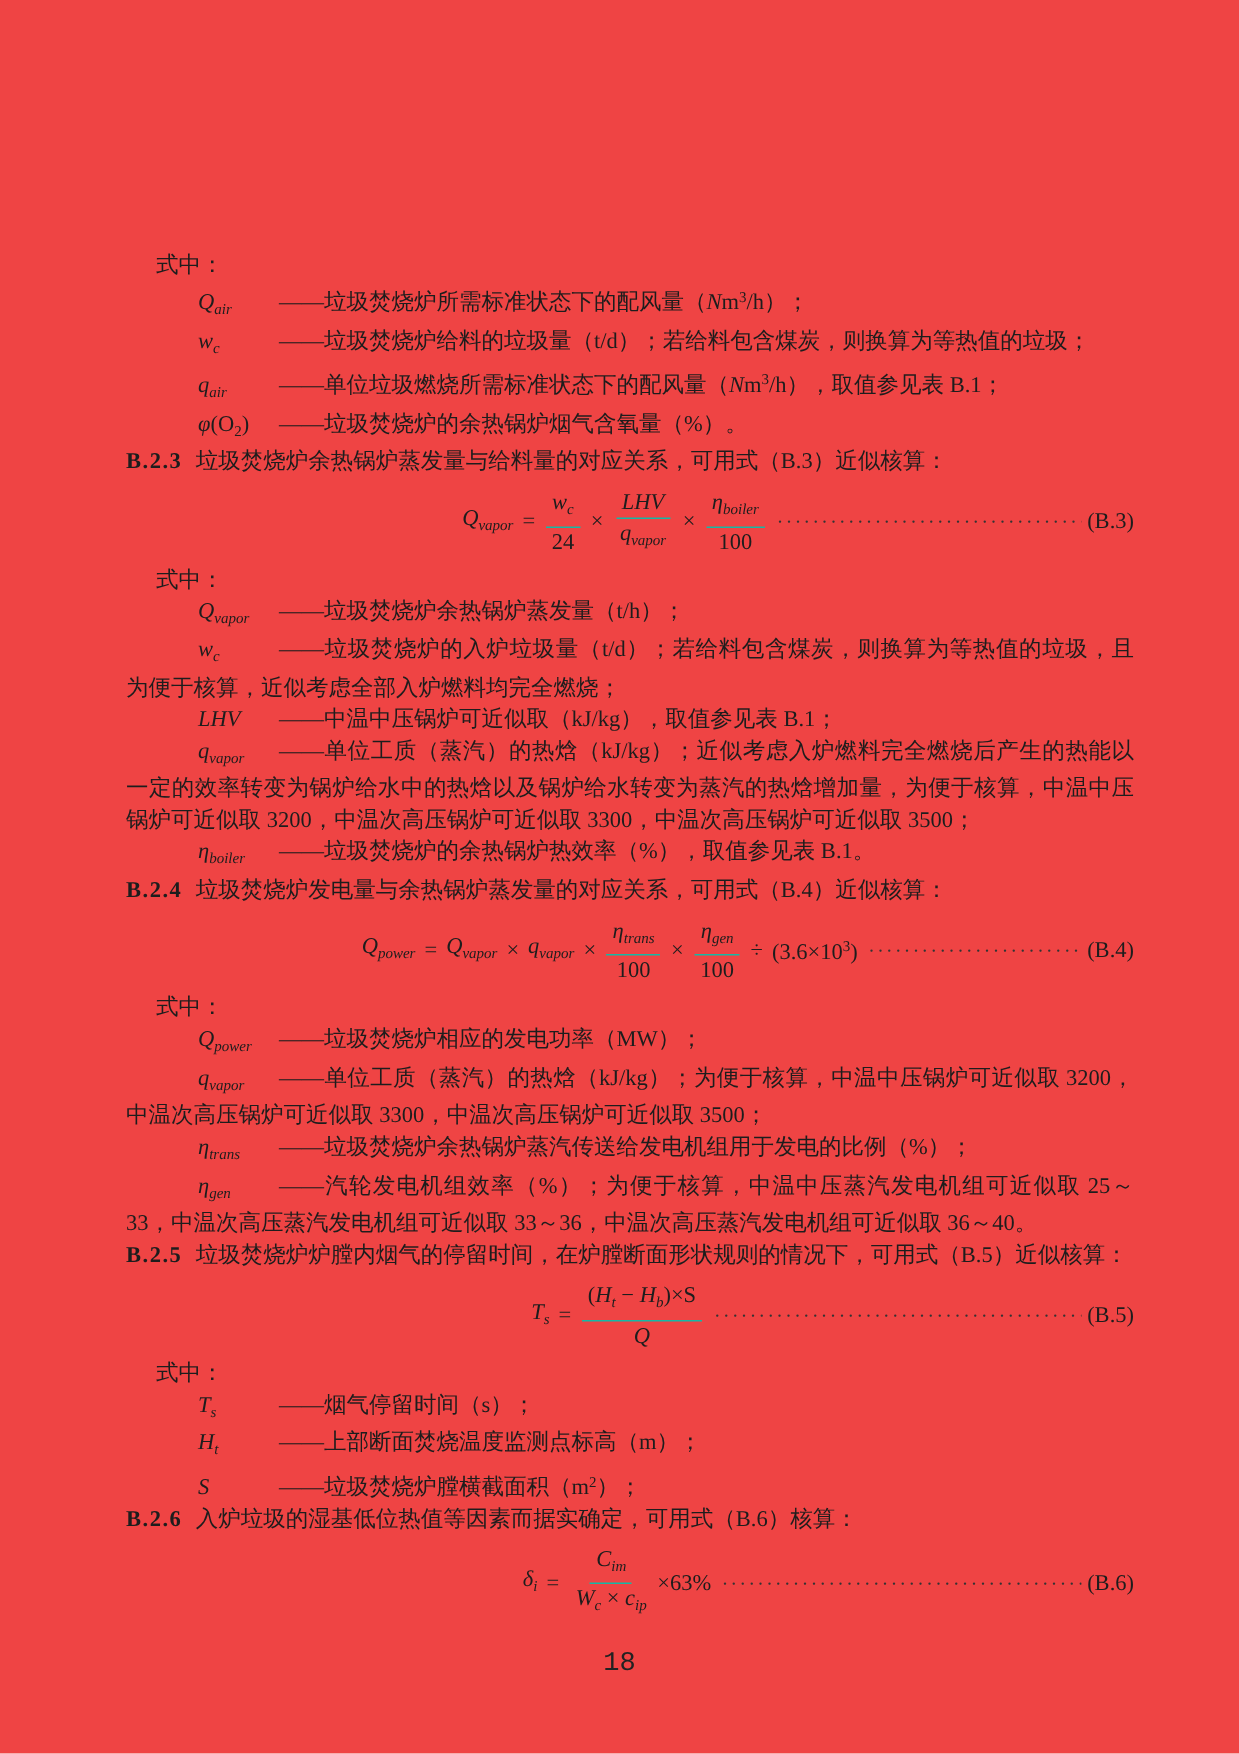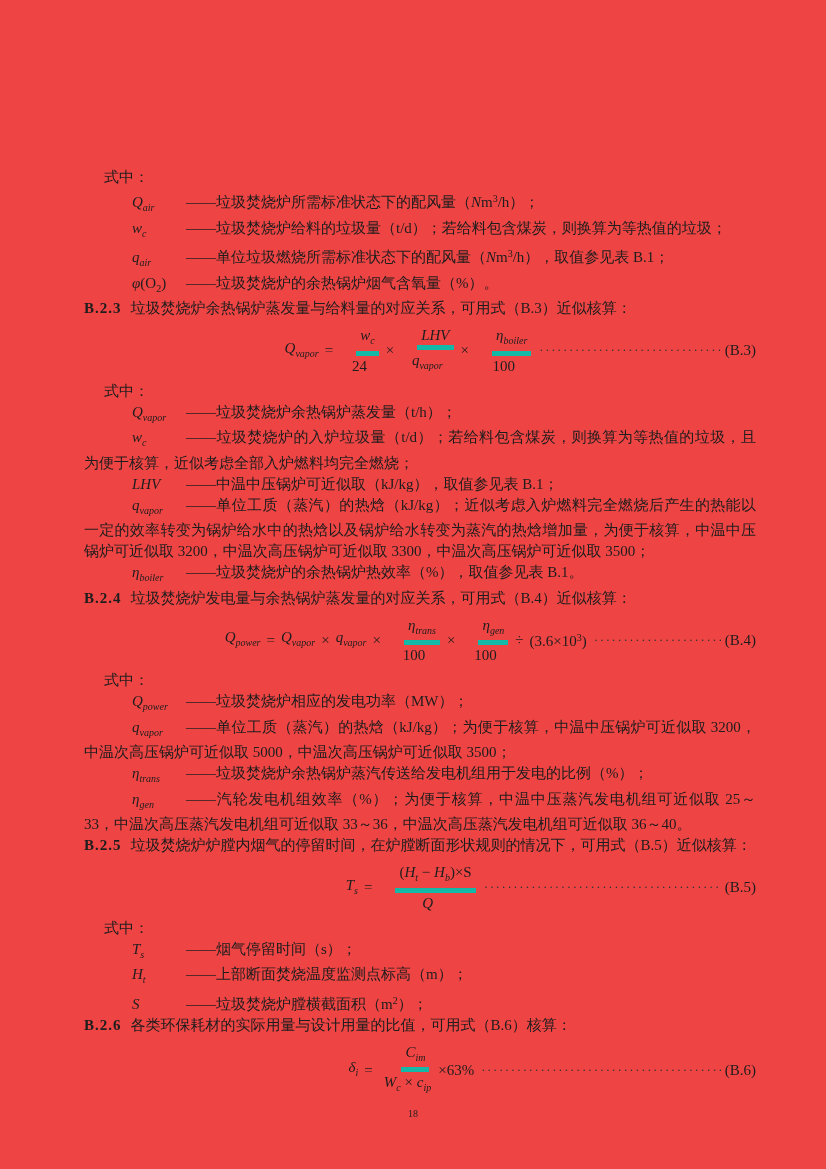--- a/index.html
+++ b/index.html
@@ -28,34 +28,34 @@
     line-height:18px;
   }
   .fsp { flex:1.1; }
   .fexpr { display:flex; align-items:center; white-space:nowrap; }
   .fvar { margin:0 1px; }
   .op { margin:0 5px; }
   .frac {
     display:inline-flex; flex-direction:column; align-items:center;
     vertical-align:middle; margin:0 2px; text-align:center;
   }
-  .frac .fn { border-bottom:5px solid #14b8a6; padding:0 4px 1px 4px;margin-left:16px; }
+  .frac .fn { border-bottom:1px solid #14b8a6; padding:0 4px 1px 4px; }
   .frac .fd { padding:1px 4px 0 4px; }
   .dots {
     flex:1; overflow:hidden; white-space:nowrap;
     letter-spacing:1.6px; color:#333; margin:0 4px 0 6px;
     font-size:13px;
   }
   .flabel { white-space:nowrap; }
   .it { font-style:italic; }
   .sub { font-size:10px; vertical-align:-3.5px; letter-spacing:0; }
   .sup { font-size:10px; vertical-align:5px; letter-spacing:0; }
   .pagenum {
     position:absolute; left:0; bottom:50px; width:100%;
-    text-align:center; font-size:10px; color:#222;
+    text-align:center; font-size:18px; color:#222;font-family:Liberation Mono, monospace;
   }
 </style>
 </head>
 <body>
 
 <div class="page">
   <div class="content" id="doc-content">
       <p class="shizhong">式中：</p>
       <p class="def"><span class="term"><span class="it ">Q</span><span class="it sub ">air</span></span><span>——垃圾焚烧炉所需标准状态下的配风量（<span class="it ">N</span>m<span class="sup ">3</span>/h）；</span></p>
       <p class="def"><span class="term"><span class="it ">w</span><span class="it sub ">c</span></span><span>——垃圾焚烧炉给料的垃圾量（t/d）；若给料包含煤炭，则换算为等热值的垃圾；</span></p>
@@ -111,42 +111,42 @@
             <span class="fd">100</span>
           </span>
           <span class="op">÷</span>
           <span class="fvar">(3.6×10<span class="sup ">3</span>)</span>
         </span>
         <span class="dots">············································································································································</span>
         <span class="flabel">(B.4)</span>
       </div>
       <p class="shizhong">式中：</p>
       <p class="def"><span class="term"><span class="it ">Q</span><span class="it sub ">power</span></span><span>——垃圾焚烧炉相应的发电功率（MW）；</span></p>
-      <p class="def"><span class="term"><span class="it ">q</span><span class="it sub ">vapor</span></span><span>——单位工质（蒸汽）的热焓（kJ/kg）；为便于核算，中温中压锅炉可近似取 3200，中温次高压锅炉可近似取 5000，中温次高压锅炉可近似取 3500；</span></p>
+      <p class="def"><span class="term"><span class="it ">q</span><span class="it sub ">vapor</span></span><span>——单位工质（蒸汽）的热焓（kJ/kg）；为便于核算，中温中压锅炉可近似取 3200，中温次高压锅炉可近似取 3300，中温次高压锅炉可近似取 3500；</span></p>
       <p class="def"><span class="term"><span class="it ">η</span><span class="it sub ">trans</span></span><span>——垃圾焚烧炉余热锅炉蒸汽传送给发电机组用于发电的比例（%）；</span></p>
       <p class="def"><span class="term"><span class="it ">η</span><span class="it sub ">gen</span></span><span>——汽轮发电机组效率（%）；为便于核算，中温中压蒸汽发电机组可近似取 25～33，中温次高压蒸汽发电机组可近似取 33～36，中温次高压蒸汽发电机组可近似取 36～40。</span></p>
       <p class="heading"><span class="hnum">B.2.5</span><span>垃圾焚烧炉炉膛内烟气的停留时间，在炉膛断面形状规则的情况下，可用式（B.5）近似核算：</span></p>
       <div class="formula-row">
         <span class="fsp"></span>
         <span class="fexpr">
           <span class="fvar"><span class="it ">T</span><span class="it sub ">s</span></span>
           <span class="op">=</span>
           <span class="frac">
             <span class="fn">(<span class="it ">H</span><span class="it sub ">t</span> − <span class="it ">H</span><span class="it sub ">b</span>)×S</span>
             <span class="fd"><span class="it ">Q</span></span>
           </span>
         </span>
         <span class="dots">············································································································································</span>
         <span class="flabel">(B.5)</span>
       </div>
       <p class="shizhong">式中：</p>
       <p class="def"><span class="term"><span class="it ">T</span><span class="it sub ">s</span></span><span>——烟气停留时间（s）；</span></p>
       <p class="def"><span class="term"><span class="it ">H</span><span class="it sub ">t</span></span><span>——上部断面焚烧温度监测点标高（m）；</span></p>
       <p class="def"><span class="term"><span class="it ">S</span></span><span>——垃圾焚烧炉膛横截面积（m<span class="sup ">2</span>）；</span></p>
-      <p class="heading"><span class="hnum">B.2.6</span><span>各类环保耗材的实际用量与设计用量的比值，可用式（B.6）核算：</span></p>
+      <p class="heading"><span class="hnum">B.2.6</span><span>入炉垃圾的湿基低位热值等因素而据实确定，可用式（B.6）核算：</span></p>
       <div class="formula-row">
         <span class="fsp"></span>
         <span class="fexpr">
           <span class="fvar"><span class="it ">δ</span><span class="it sub ">i</span></span>
           <span class="op">=</span>
           <span class="frac">
             <span class="fn"><span class="it ">C</span><span class="it sub ">im</span></span>
             <span class="fd"><span class="it ">W</span><span class="it sub ">c</span> × <span class="it ">c</span><span class="it sub ">ip</span></span>
           </span>
           <span class="fvar">×63%</span>

